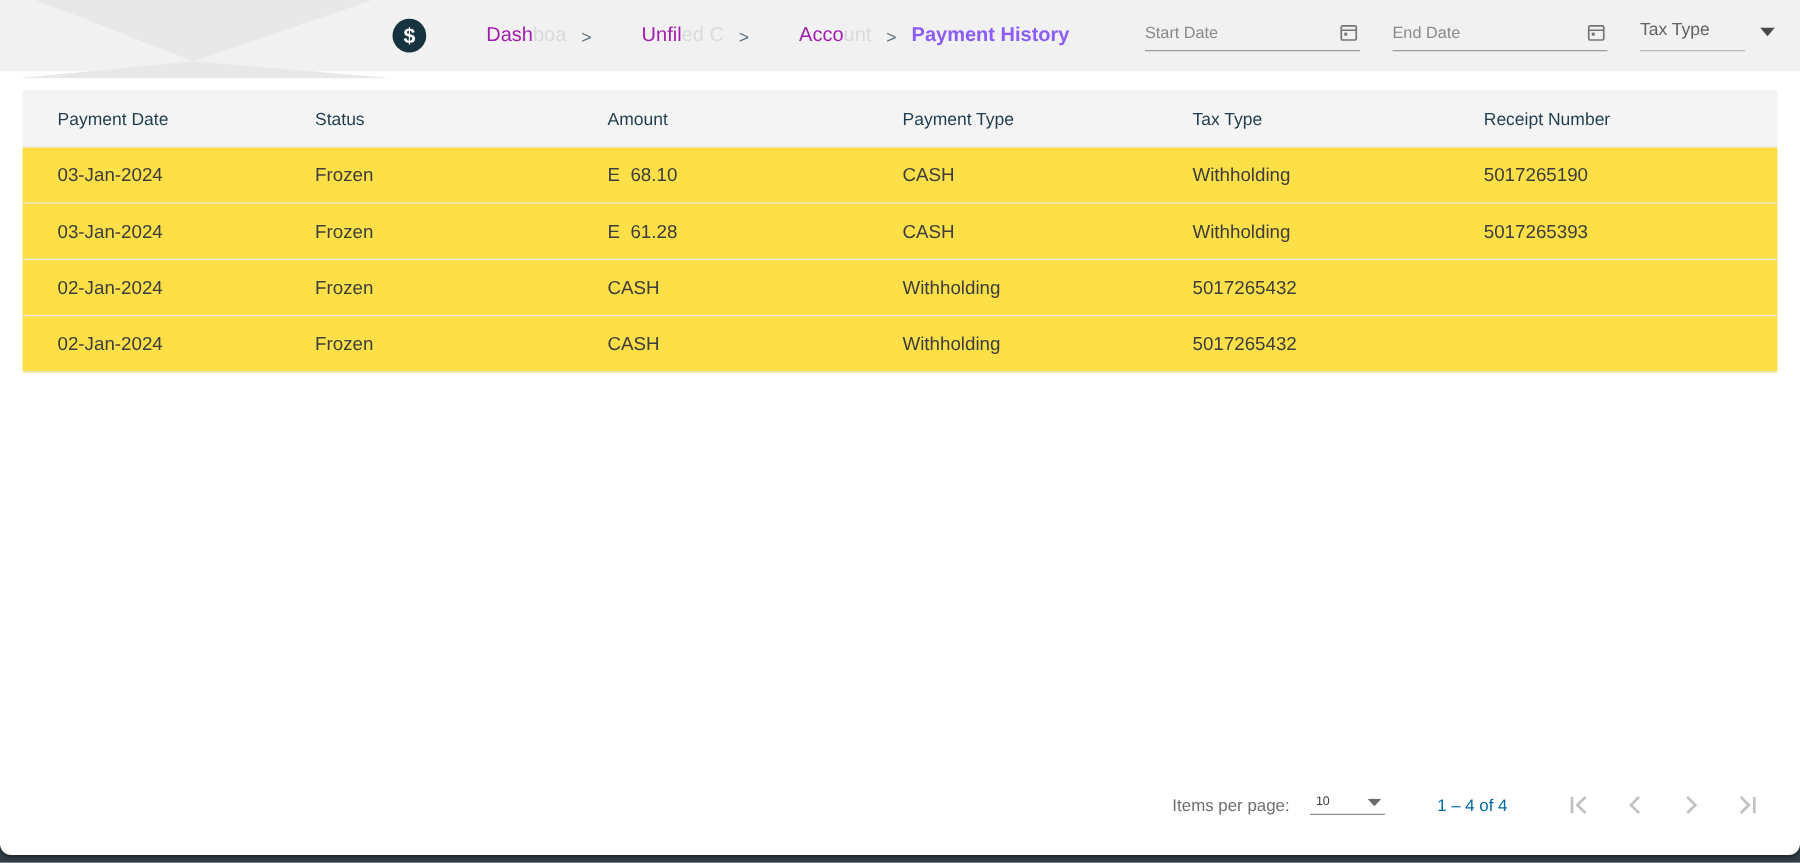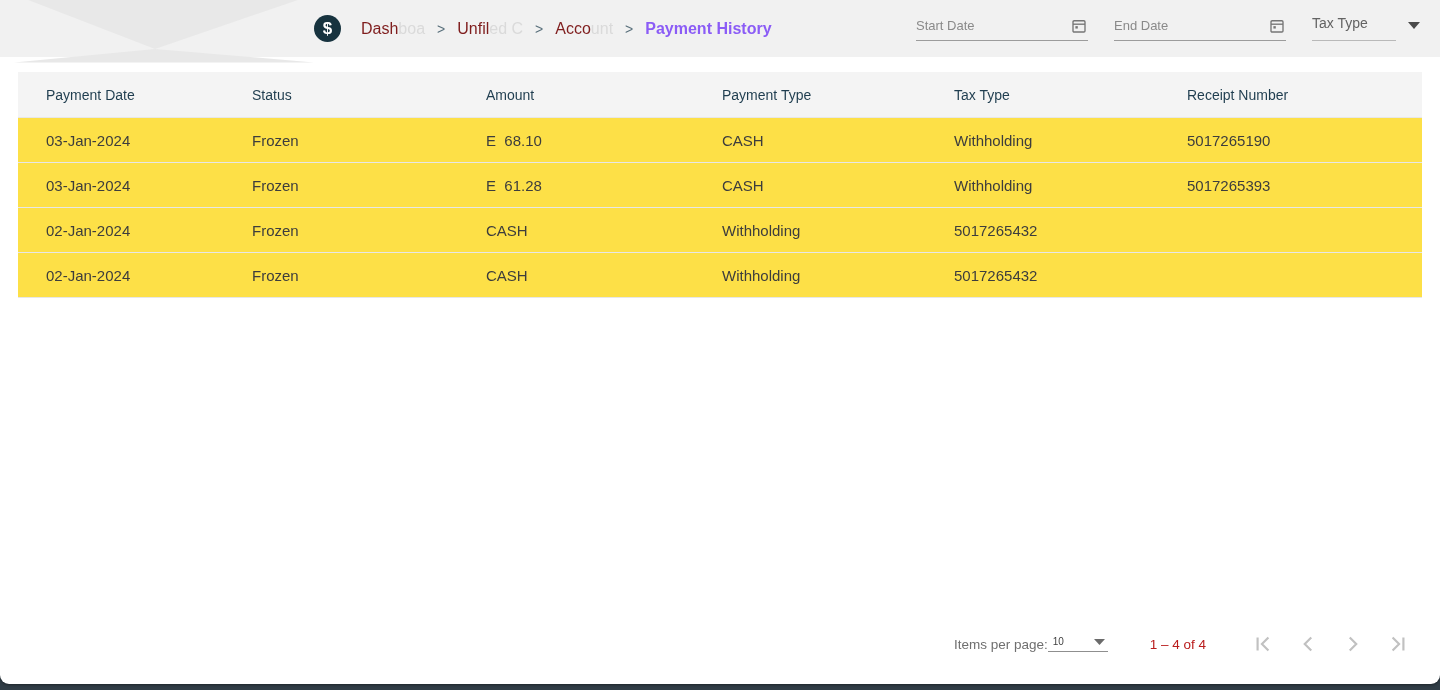--- a/index.html
+++ b/index.html
@@ -35,21 +35,21 @@
 
   .logo {
     width:27px; height:27px; border-radius:50%;
     background:#17333f; color:#ffffff;
     display:flex; align-items:center; justify-content:center;
     font-size:17px; font-weight:bold;
     margin-right:20px; flex-shrink:0;
   }
   .breadcrumb { display:flex; align-items:center; gap:11px; font-size:16px; white-space:nowrap; }
   .crumb { cursor:pointer; }
-  .crumb .vis { color:#7f1d1d; }
+  .crumb .vis { color:#a21caf;margin-left:28px; }
   .crumb .fade { color:#dadada; }
   .crumb.current { color:#8b5cf6; font-weight:bold; cursor:default; }
   .sep { color:#59707c; font-size:14px; padding:0 1px; }
 
   .filters { margin-left:auto; display:flex; align-items:center; gap:26px; }
   .date-field {
     display:flex; align-items:center;
     width:172px; border-bottom:1px solid #9c9c9c;
     padding-bottom:5px; cursor:text;
   }
@@ -81,28 +81,28 @@
   .trow .td { font-size:15px; color:#3d3d3d; }
   .td.amount { white-space:pre; }
 
   
   .paginator {
     margin-top:auto;
     display:flex; align-items:center; justify-content:flex-end;
     color:#6f6f6f; font-size:13.5px;
     padding-right:2px;
   }
-  .ipp-label { margin-right:0; }
+  .ipp-label { margin-right:16px; }
   .ipp-select {
     display:flex; align-items:center; justify-content:space-between;
     width:60px; border-bottom:1px solid #8f8f8f;
     padding:0 3px 4px 5px;
     font-size:10px; color:#3f3f3f; cursor:pointer;
   }
-  .range { margin-left:42px; color:#b91c1c; }
+  .range { margin-left:42px; color:#0369a1; }
   .pagenav { display:flex; margin-left:34px; }
   .pagenav button {
     width:45px; height:40px; border:none; background:none;
     display:flex; align-items:center; justify-content:center;
     cursor:default;
   }
 </style>
 </head>
 <body>
 

